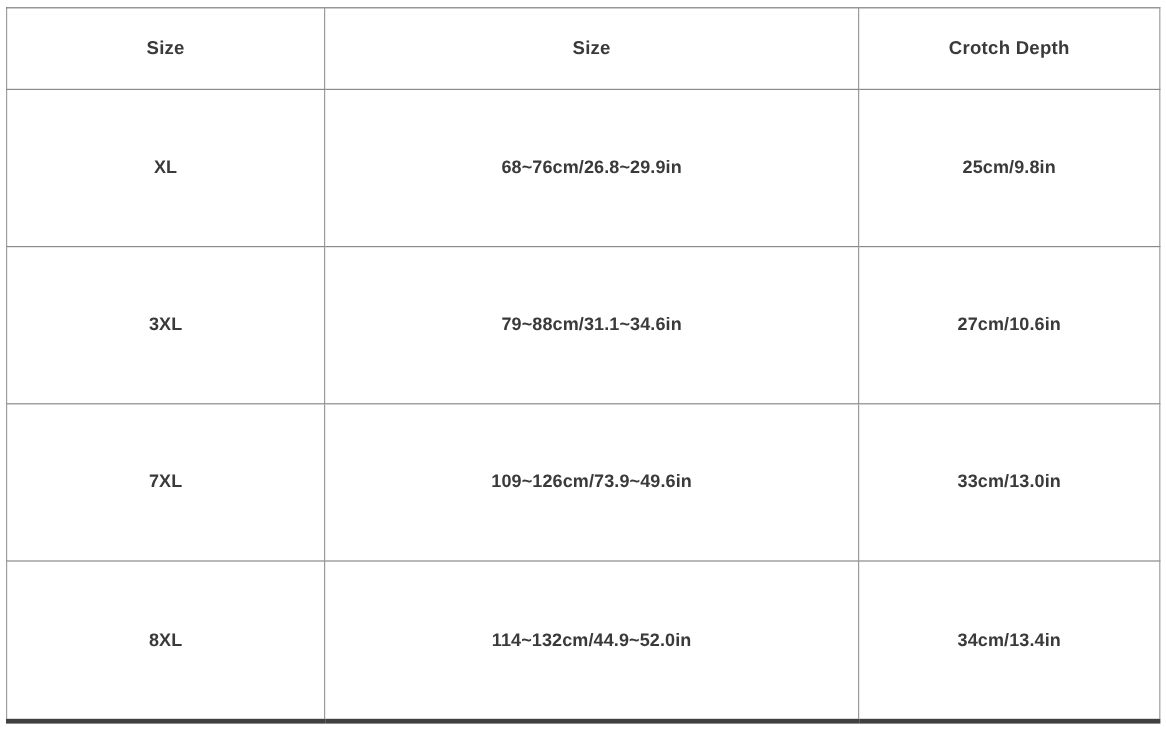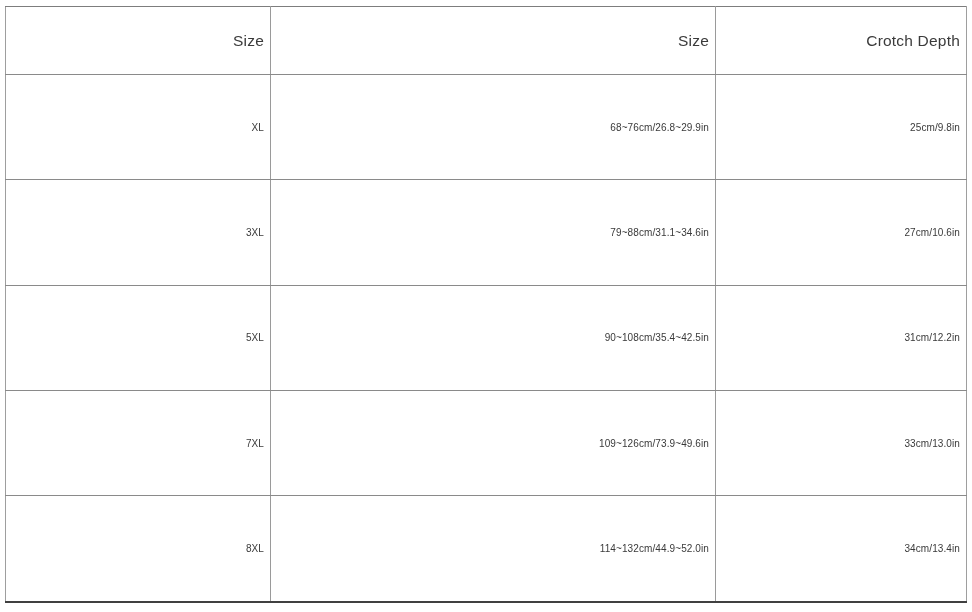--- a/index.html
+++ b/index.html
@@ -31,48 +31,48 @@
     table-layout: fixed;
     background: #ffffff;
   }
 
   table.size-table th,
   table.size-table td {
     border-top: 1px solid #8a8a8a;
     border-bottom: 1px solid #8a8a8a;
     border-left: 1px solid #9a9a9a;
     border-right: 1px solid #9a9a9a;
-    text-align: right;
+    text-align: center;
     vertical-align: middle;
     color: #3a3a3a;
-    font-weight: normal;
+    font-weight: bold;
     padding: 0 6px;
     white-space: nowrap;
     overflow: hidden;
   }
 
   table.size-table th {
     font-size: 15.5px;
     height: 67px;
     letter-spacing: 0.2px;
   }
 
   table.size-table td {
-    font-size: 10px;
+    font-size: 15px;
     height: 66px;
     letter-spacing: 0.1px;
   }
 
   .col-size    { width: 265px; }
   .col-waist   { width: 445px; }
   .col-crotch  { width: 251px; }
 
   
   table.size-table tr:first-child th { border-top: 1px solid #7d7d7d; }
-  table.size-table tr:last-child td  { border-bottom: 2px solid #404040; }
+  table.size-table tr:last-child td  { border-bottom: 4px solid #404040; }
   table.size-table th:first-child,
   table.size-table td:first-child { border-left: 1px solid #9e9e9e; }
   table.size-table th:last-child,
   table.size-table td:last-child  { border-right: 1px solid #9e9e9e; }
 </style>
 </head>
 <body>
 
 <div class="chart-wrap">
   <table class="size-table">
@@ -93,25 +93,20 @@
         <td>XL</td>
         <td>68~76cm/26.8~29.9in</td>
         <td>25cm/9.8in</td>
       </tr>
       <tr>
         <td>3XL</td>
         <td>79~88cm/31.1~34.6in</td>
         <td>27cm/10.6in</td>
       </tr>
       <tr>
-        <td>5XL</td>
-        <td>90~108cm/35.4~42.5in</td>
-        <td>31cm/12.2in</td>
-      </tr>
-      <tr>
         <td>7XL</td>
         <td>109~126cm/73.9~49.6in</td>
         <td>33cm/13.0in</td>
       </tr>
       <tr>
         <td>8XL</td>
         <td>114~132cm/44.9~52.0in</td>
         <td>34cm/13.4in</td>
       </tr>
     </tbody>

